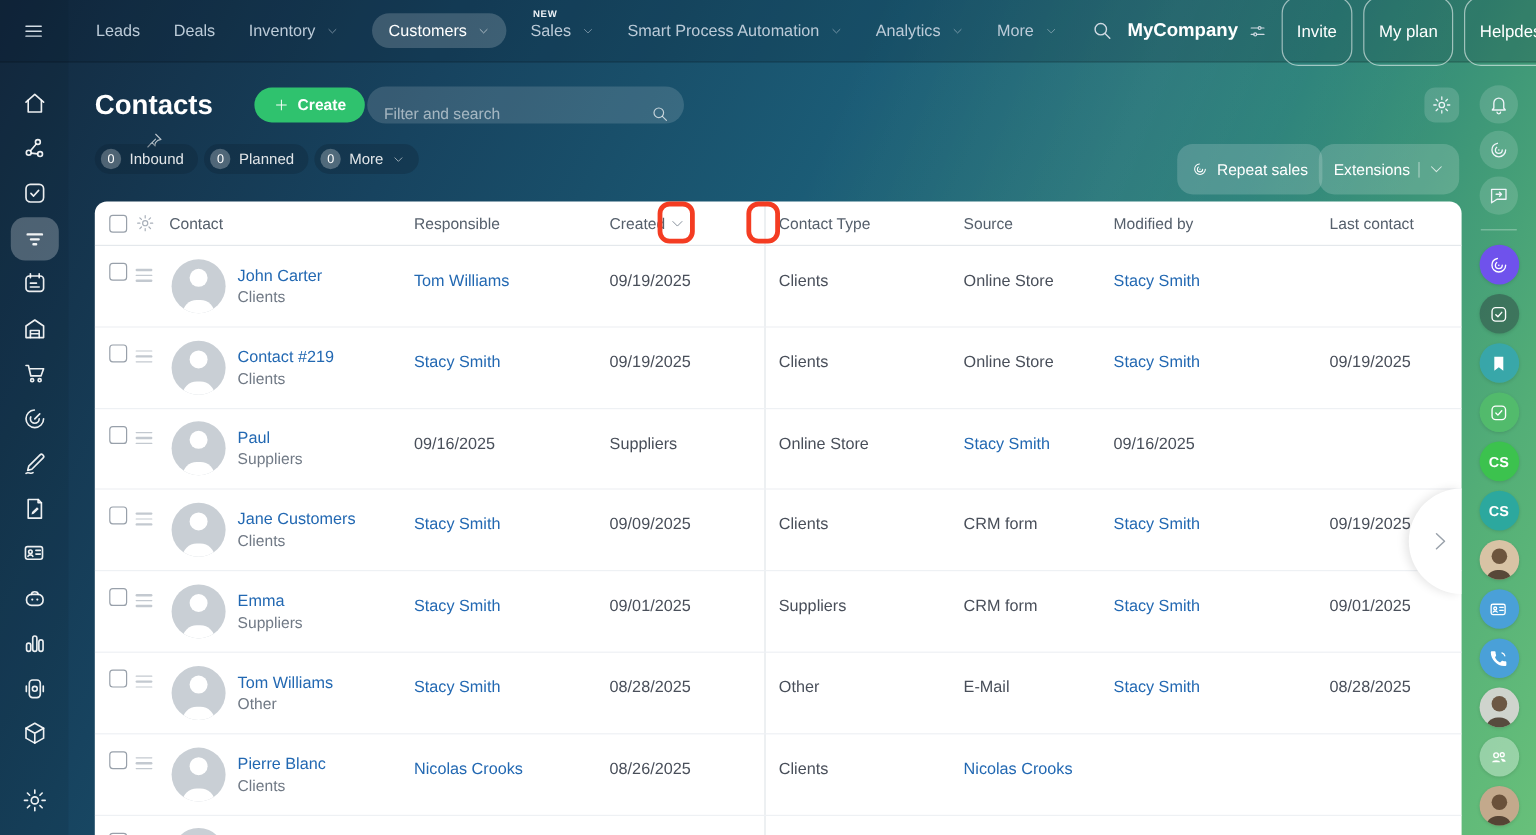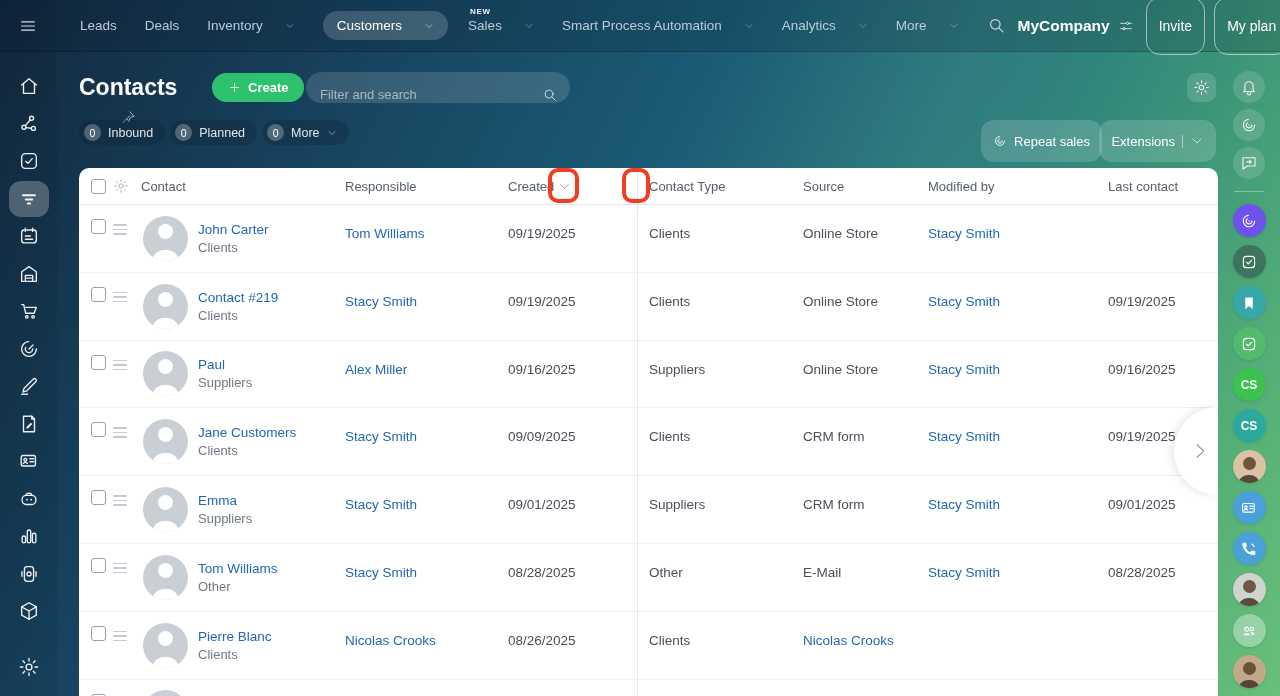--- a/index.html
+++ b/index.html
@@ -11,21 +11,21 @@
     background:linear-gradient(90deg,rgba(255,255,255,0),rgba(255,255,255,.05),rgba(255,255,255,0));
     transform:rotate(22deg);pointer-events:none;}
   .icon{display:inline-flex;align-items:center;justify-content:center;}
   .icon svg{width:100%;height:100%;fill:none;stroke:currentColor;stroke-width:1.5;
     stroke-linecap:round;stroke-linejoin:round;}
 
   
   .topbar{position:absolute;left:0;top:0;right:0;height:52px;display:flex;align-items:center;
     background:rgba(8,24,40,.18);border-bottom:1px solid rgba(0,0,0,.18);
     padding:0 14px 0 80px;color:#bccbd8;z-index:5;}
-  .nav-item{display:flex;align-items:center;gap:22px;font-size:13.5px;margin-right:28px;
+  .nav-item{display:flex;align-items:center;gap:9px;font-size:13.5px;margin-right:28px;
     white-space:nowrap;cursor:pointer;position:relative;}
   .nav-item.active{background:rgba(255,255,255,.18);color:#fff;border-radius:18px;
     padding:7px 14px;margin-right:20px;}
   .nav-caret{width:10px;height:10px;opacity:.75;}
   .nav-badge{position:absolute;top:-11px;left:2px;font-size:8px;letter-spacing:.6px;
     color:#eef3f8;font-weight:bold;}
   .tb-right{margin-left:auto;display:flex;align-items:center;gap:12px;}
   .tb-search{width:19px;height:19px;color:#cfd9e2;cursor:pointer;}
   .tb-company{display:flex;align-items:center;gap:8px;color:#fff;font-size:15.5px;
     font-weight:bold;cursor:pointer;}
@@ -660,21 +660,20 @@
                 <span></span>
               </div>
             </div>
             <div class="contact-cell">
               <div class="avatar"></div>
               <div>
                 <div class="cname">Paul</div>
                 <div class="ccat">Suppliers</div>
               </div>
             </div>
-            <div class="link cell-top">Alex Miller</div>
             <div class="plain cell-top">09/16/2025</div>
             <div class="plain cell-top">Suppliers</div>
             <div class="plain cell-top">Online Store</div>
             <div class="link cell-top">Stacy Smith</div>
             <div class="plain cell-top">09/16/2025</div>
           </div>
           <div class="trow tbody-row">
             <div style="align-self: start; padding-top: 14px;">
               <div class="cb"></div>
             </div>

